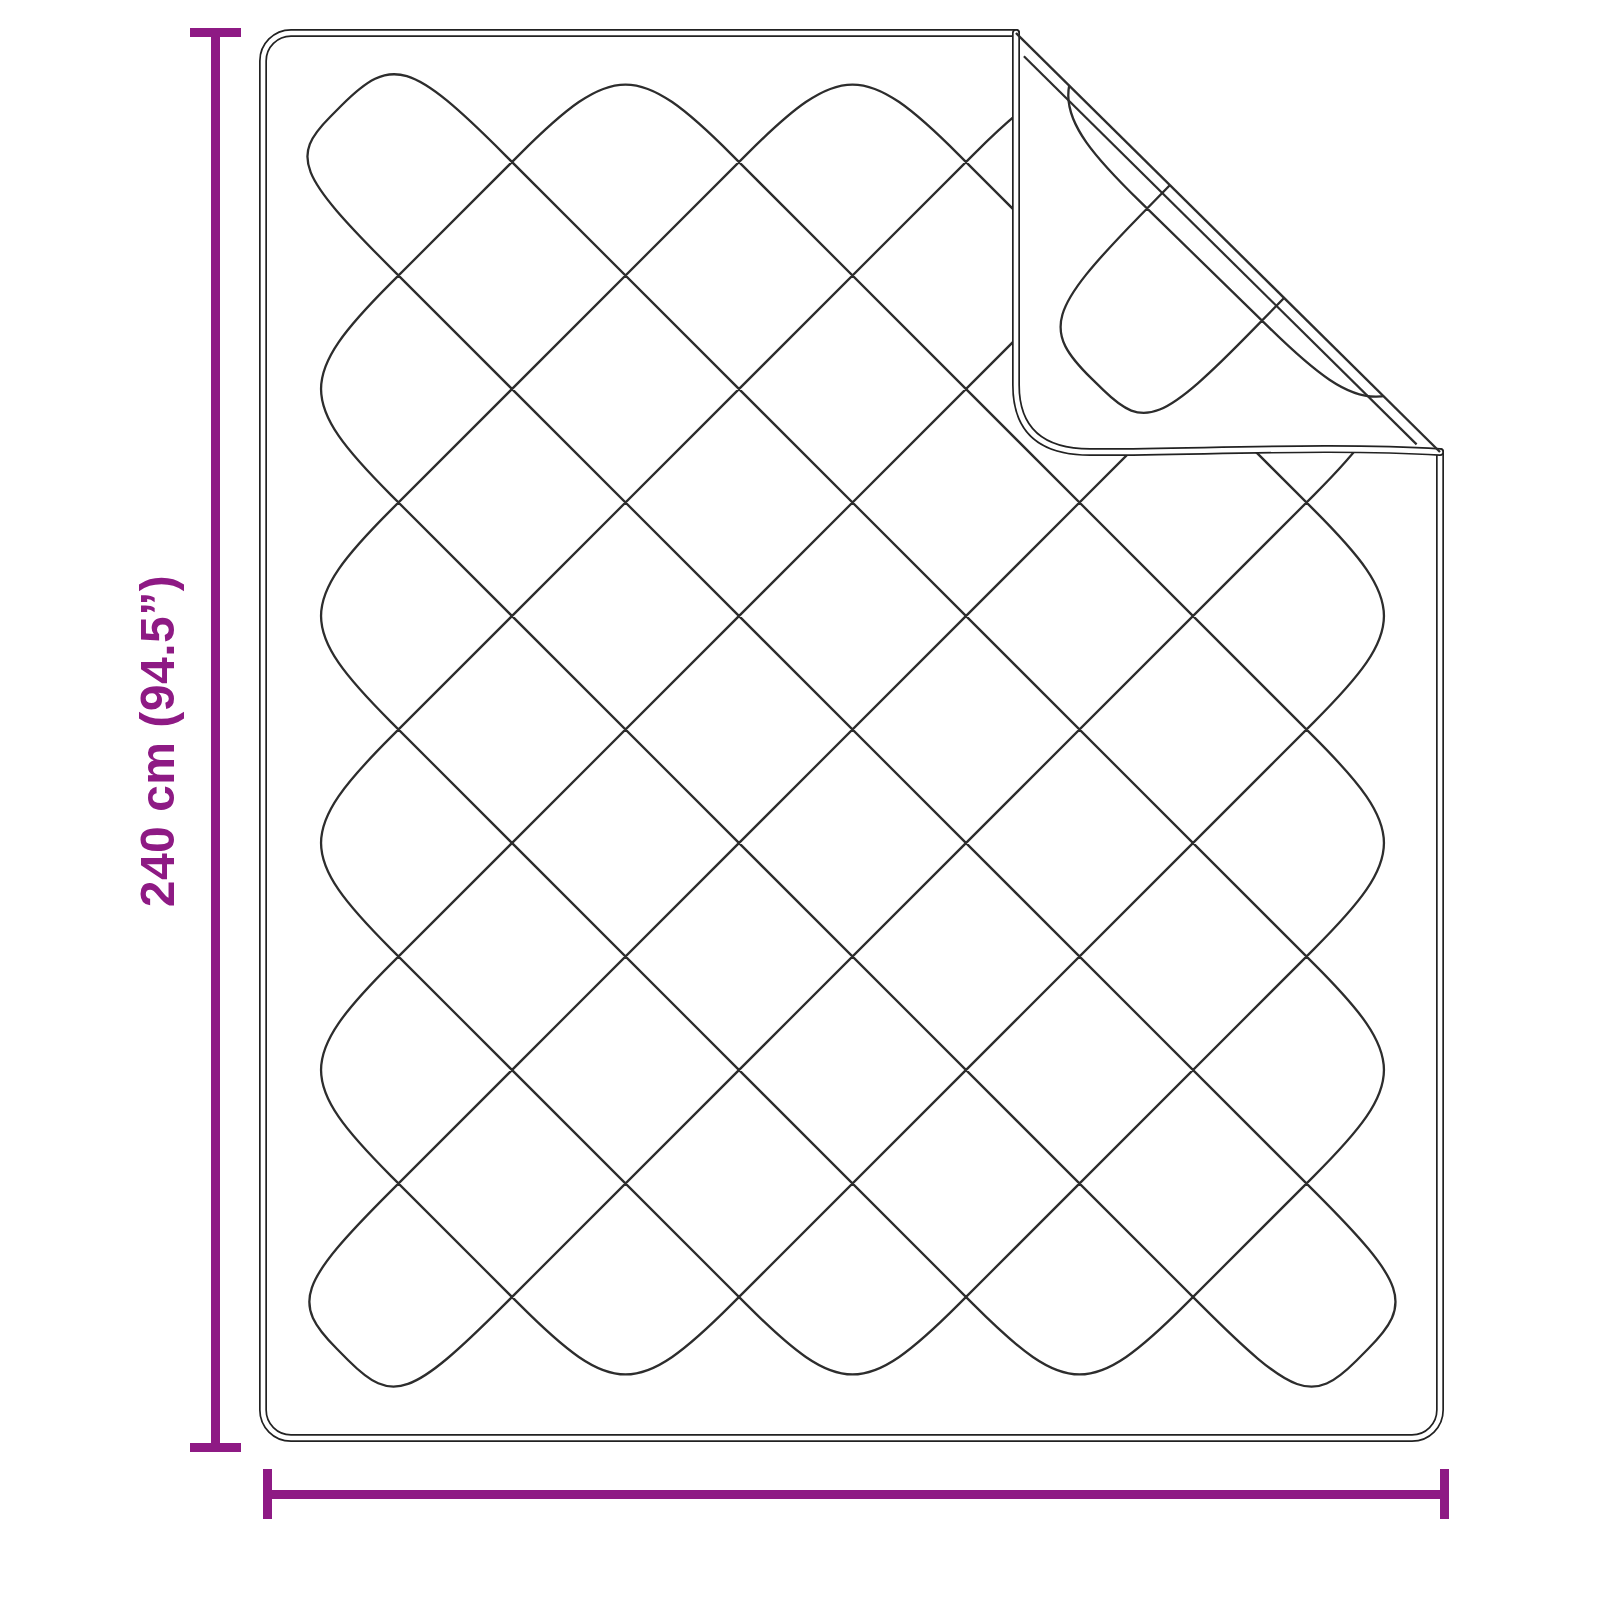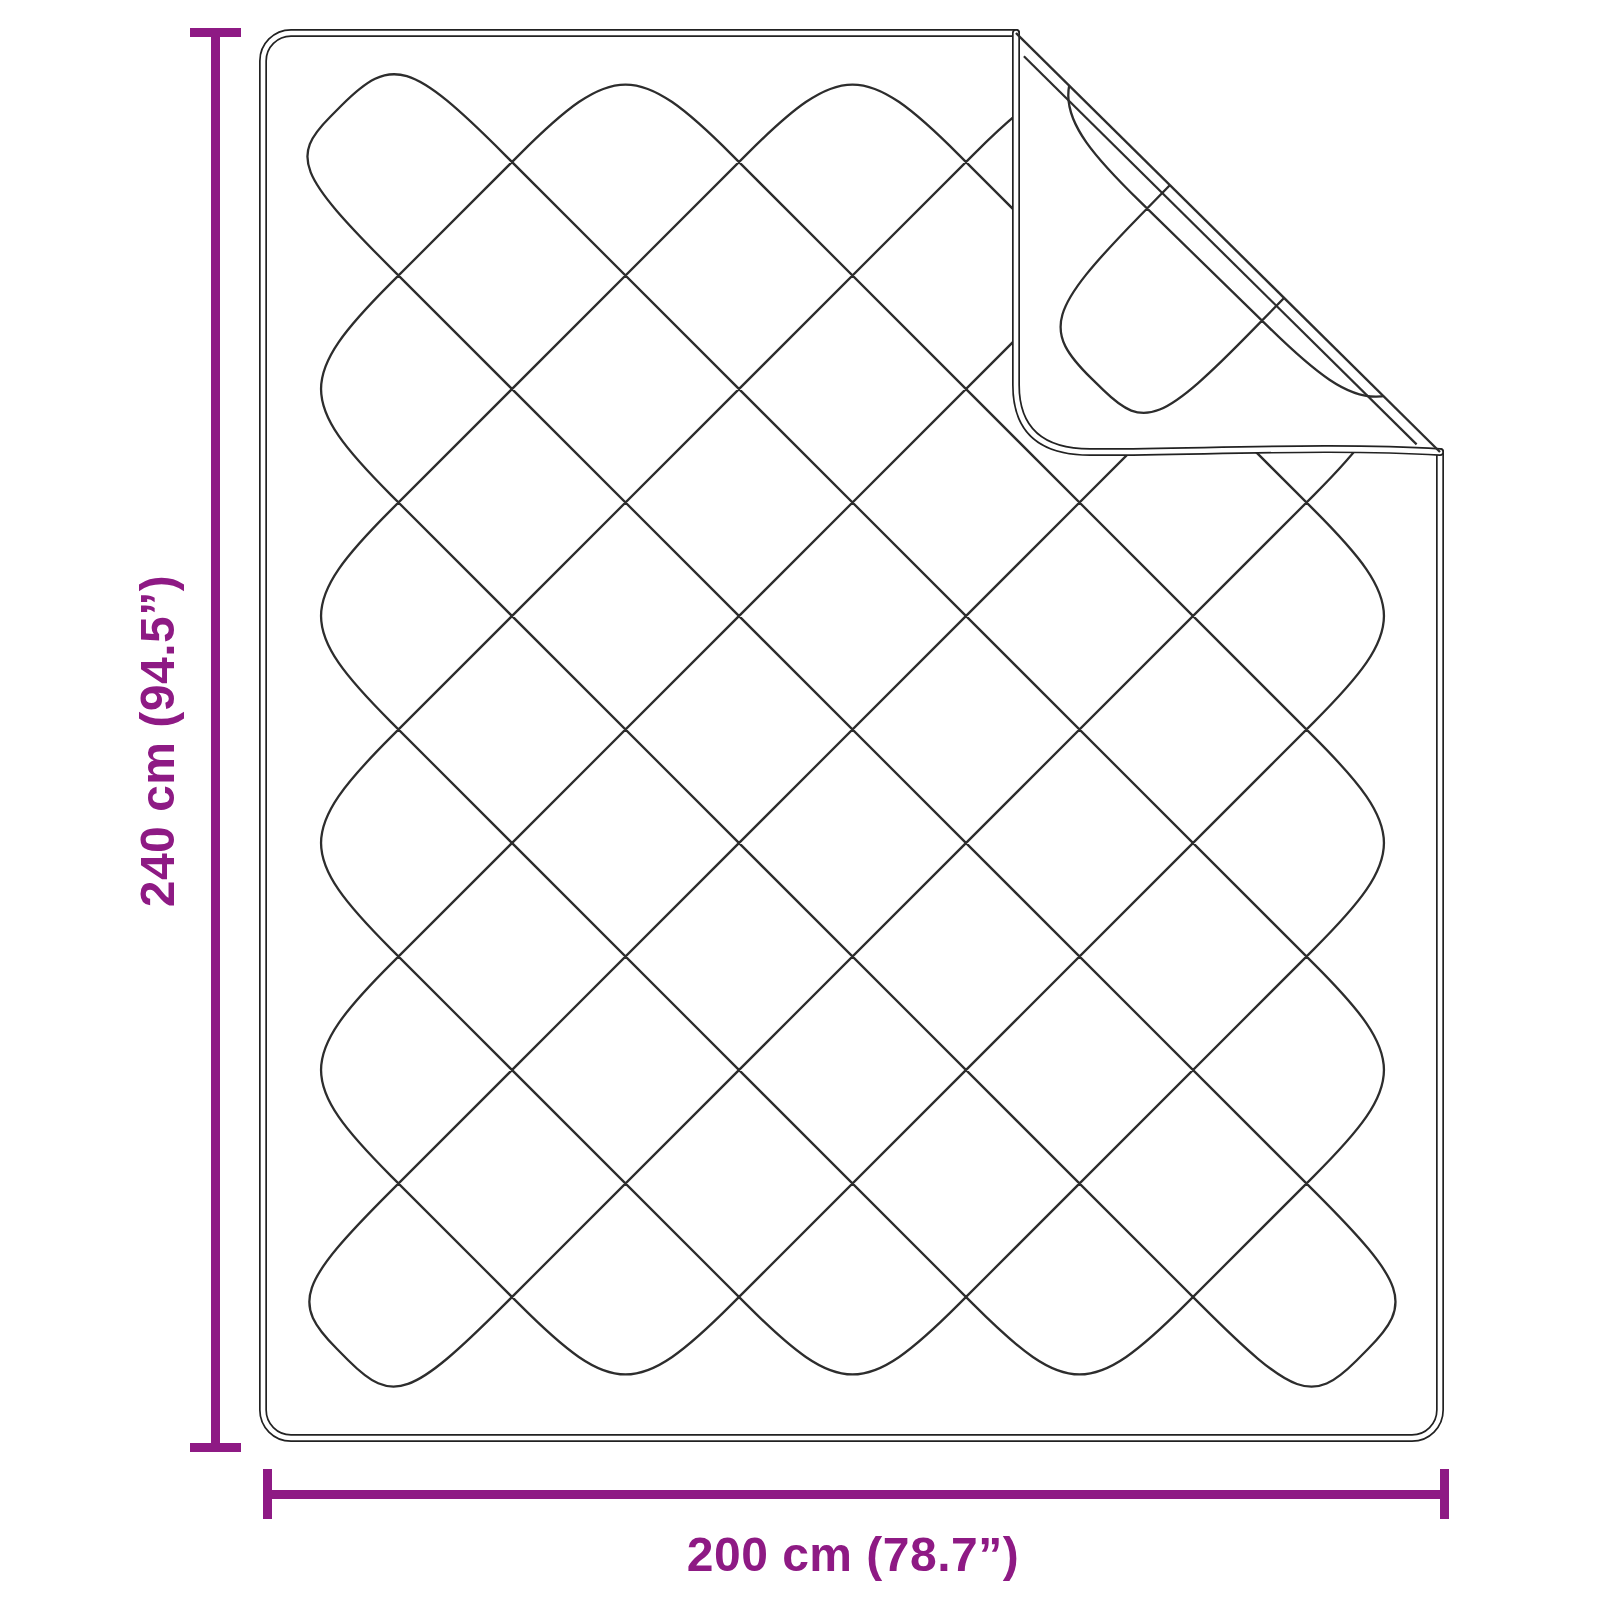--- a/index.html
+++ b/index.html
@@ -50,14 +50,13 @@
     </svg>
 
   <div class="dim" style="left:211px;top:28px;width:9px;height:1424px;"></div>
   <div class="dim" style="left:190px;top:28px;width:51px;height:9px;"></div>
   <div class="dim" style="left:190px;top:1443px;width:51px;height:9px;"></div>
   <div class="dim-label v-label">240 cm (94.5”)</div>
 
   <div class="dim" style="left:263px;top:1490px;width:1186px;height:9px;"></div>
   <div class="dim" style="left:263px;top:1469px;width:9px;height:50px;"></div>
   <div class="dim" style="left:1440px;top:1469px;width:9px;height:50px;"></div>
-  <div class="dim-label h-label">200 cm (78.7”)</div>
 </div>
 
 </body></html>

